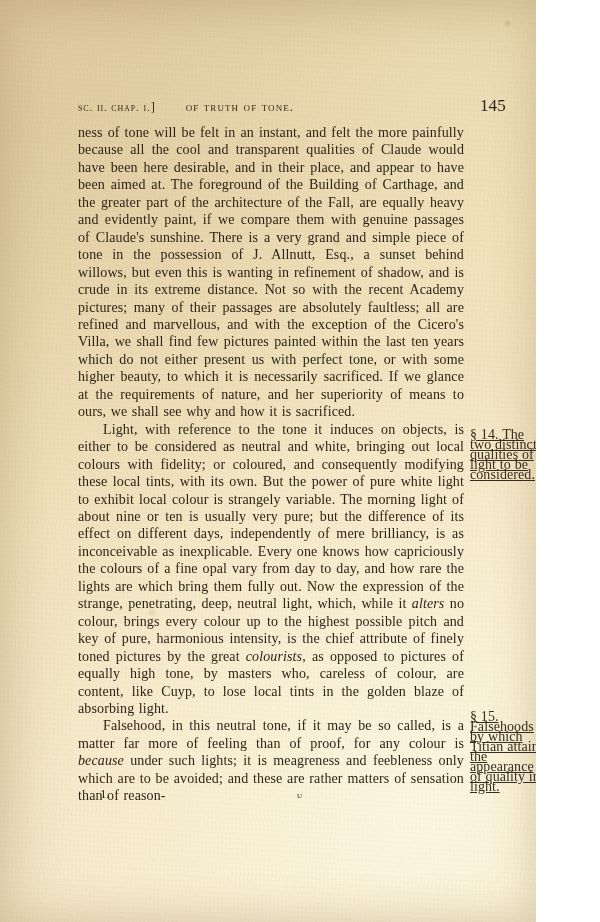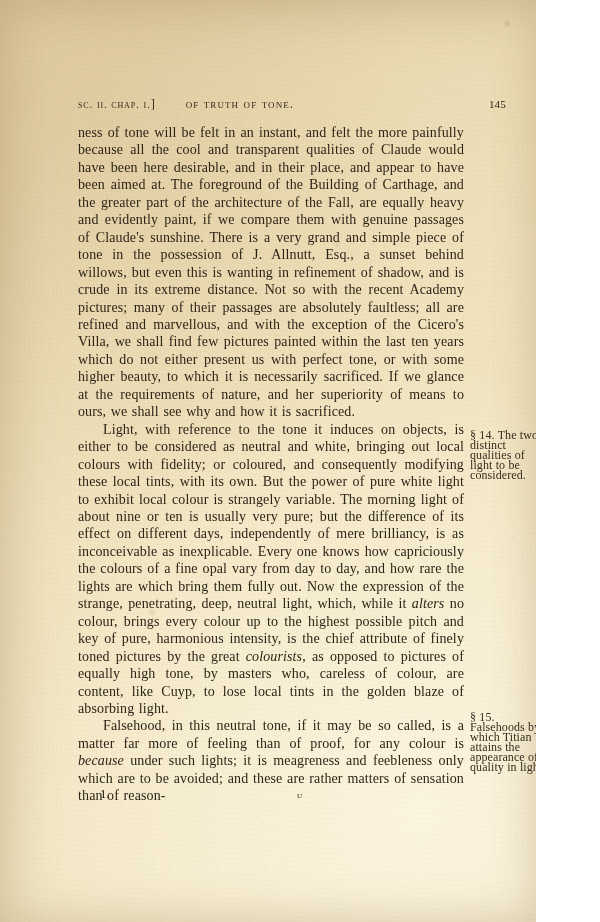--- a/index.html
+++ b/index.html
@@ -79,21 +79,21 @@
   }
   .rh-center {
     font-variant: small-caps;
     text-transform: lowercase;
     font-size: 13px;
     letter-spacing: 1.1px;
     white-space: nowrap;
     margin-left: 30px;
   }
   .rh-right {
-    font-size: 11px;
+    font-size: 17px;
     letter-spacing: 0.2px;
     margin-left: auto;
     color: #2b2217;
   }
 
   .body-col {
     position: absolute;
     left: 78px;
     top: 124px;
     width: 386px;
@@ -115,26 +115,27 @@
   }
   p.para i, p.para em {
     font-style: italic;
   }
 
   
   .sidenote {
     position: absolute;
     left: 470px;
     width: 76px;
-    font-size: 12px;
+    font-size: 14px;
     line-height: 10.05px;
     text-align: left;
     color: #362c1f;
     letter-spacing: 0.08px;
     word-spacing: 0.2px;
+    text-decoration: underline;
   }
   #sidenote-14 { top: 430px; }
   #sidenote-15 { top: 712px; }
 
   .folio {
     position: absolute;
     left: 0;
     top: 786px;
     width: 600px;
     height: 18px;

